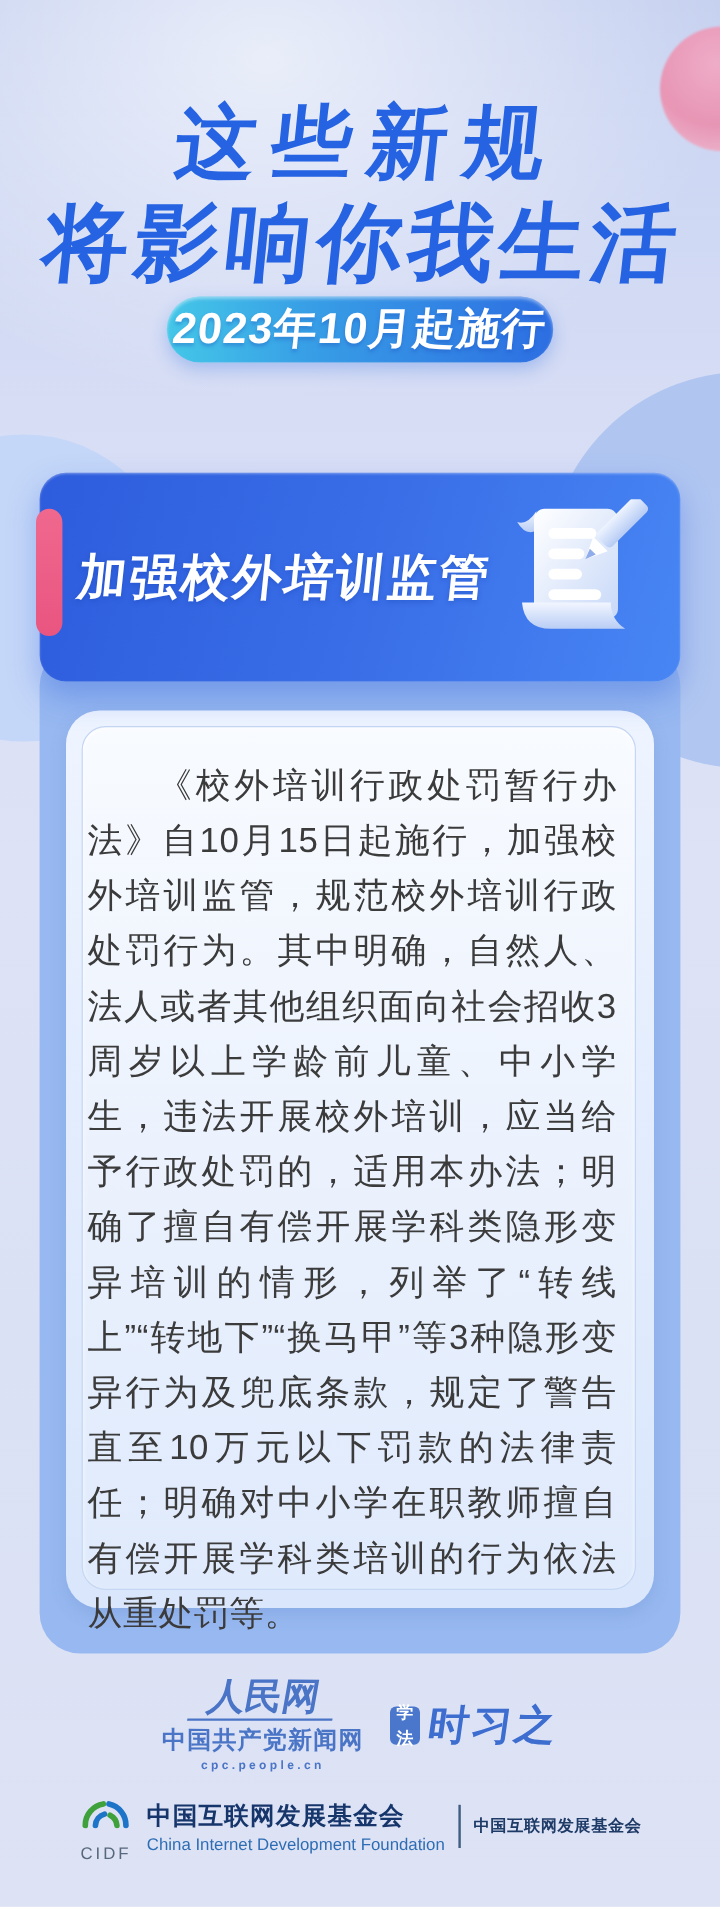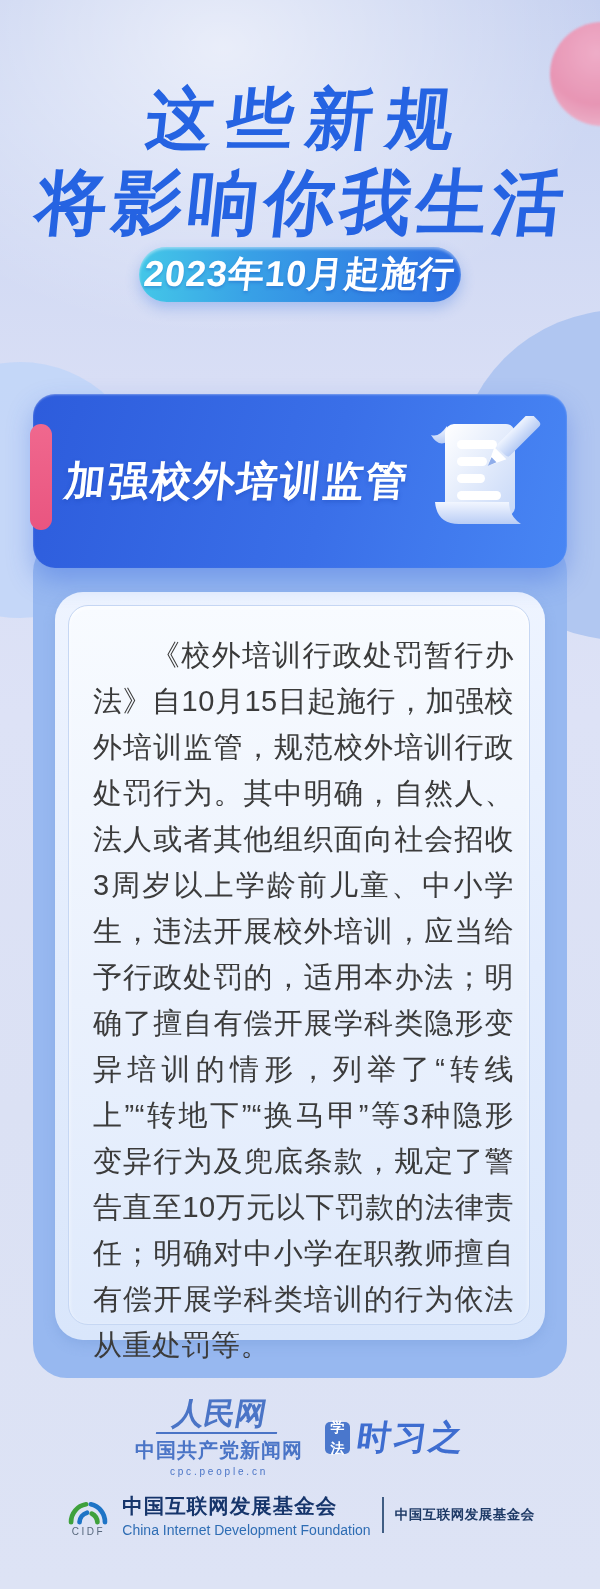--- a/index.html
+++ b/index.html
@@ -41,39 +41,39 @@
   
   .content-panel{position:absolute;left:33px;top:538px;width:534px;height:840px;border-radius:34px;
     background:#97b8f0;z-index:2;}
   .content-card{position:absolute;left:55px;top:592px;width:490px;height:748px;border-radius:28px;
     background:linear-gradient(180deg,#eef4ff 0%,#e2ecfd 50%,#d9e6fb 100%);
     box-shadow:0 5px 12px rgba(110,145,210,.30);z-index:3;}
   .content-card-inner{position:absolute;left:13px;top:13px;width:462px;height:720px;border-radius:20px;
     border:1px solid #c6d7f3;box-sizing:border-box;
     background:linear-gradient(180deg,#f8fbff 0%,#eaf1fd 55%,#dfeafc 100%);
     box-shadow:inset 0 2px 4px rgba(255,255,255,.8);}
-  .body-text{margin:0;padding:26px 15px 0 24px;font-size:29px;line-height:46px;color:#3b3b3b;
+  .body-text{margin:0;padding:26px 15px 0 4px;font-size:29px;line-height:46px;color:#3b3b3b;
     font-weight:500;text-align:justify;text-indent:2em;letter-spacing:.5px;}
   
   .footer-row1{position:absolute;left:0;top:1398px;width:600px;display:flex;justify-content:center;
     align-items:center;gap:22px;z-index:2;}
   .rmw{display:flex;flex-direction:column;align-items:center;color:#4a74c6;}
   .rmw-script{font-size:31px;font-weight:700;transform:skewX(-10deg);line-height:1;
     border-bottom:2px solid #4a74c6;padding:0 14px 3px 14px;}
   .rmw-sub{font-size:20px;font-weight:800;letter-spacing:1px;margin-top:3px;}
-  .rmw-url{font-size:10px;font-weight:400;letter-spacing:2.8px;margin-top:2px;}
+  .rmw-url{font-size:10px;font-weight:700;letter-spacing:2.8px;margin-top:2px;}
   .xfsxz{display:flex;align-items:center;gap:7px;}
   .xf-box{width:25px;height:32px;border-radius:5px;background:#4a77cc;color:#fff;font-size:14px;
     font-weight:800;line-height:1.45;display:flex;align-items:center;justify-content:center;
     text-align:center;word-break:break-all;padding:2px 4px;box-sizing:border-box;}
   .sxz{font-size:34px;font-weight:900;color:#3e6dd0;transform:skewX(-8deg);letter-spacing:2px;}
   .footer-row2{position:absolute;left:0;top:1492px;width:600px;display:flex;justify-content:center;
     align-items:center;gap:11px;z-index:2;}
   .cidf-badge{display:flex;flex-direction:column;align-items:center;}
-  .cidf-abbr{font-size:10px;letter-spacing:2.5px;color:#57677c;margin-top:1px;}
+  .cidf-abbr{font-size:14px;letter-spacing:2.5px;color:#57677c;margin-top:12px;}
   .cidf-name{display:flex;flex-direction:column;}
   .cidf-cn{font-size:20.5px;font-weight:800;color:#16356b;letter-spacing:1px;}
   .cidf-en{font-size:14px;color:#2e6db4;margin-top:2px;}
   .v-divider{width:2px;height:36px;background:#24456e;opacity:.85;}
   .support{display:flex;flex-direction:column;gap:3px;}
   .support-line{font-size:13.5px;font-weight:800;color:#1e3a66;letter-spacing:.5px;}
 </style>
 </head>
 <body>
 

